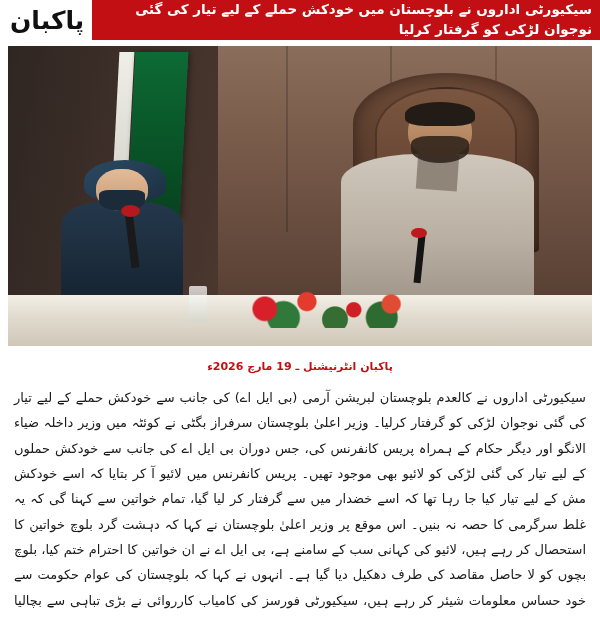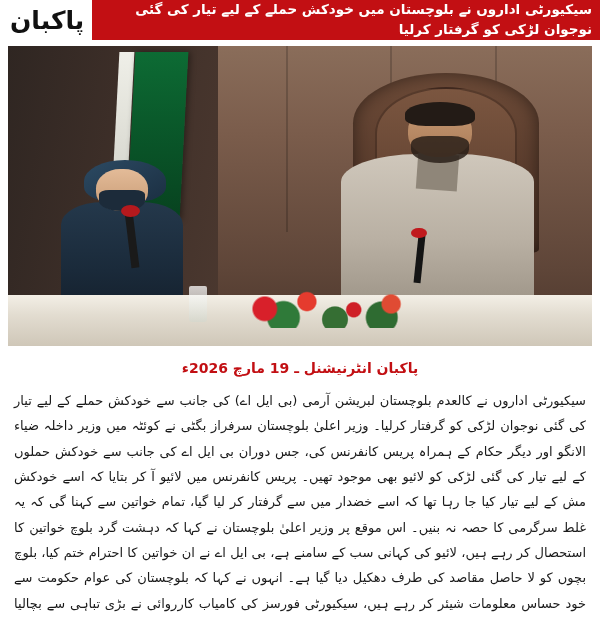--- a/index.html
+++ b/index.html
@@ -286,21 +286,21 @@
     background: linear-gradient(180deg,rgba(255,255,255,.75),rgba(210,215,205,.6));
     border-radius: 2px 2px 3px 3px;
   }
 
   
   .byline {
     margin-top: 14px;
     text-align: center;
     color: #c20f13;
     font-family: "DejaVu Sans", sans-serif;
-    font-size: 14px;
+    font-size: 11px;
     font-weight: bold;
     direction: rtl;
   }
 
   
   .article {
     margin: 12px 14px 0 14px;
     direction: rtl;
     text-align: justify;
     text-align-last: right;

